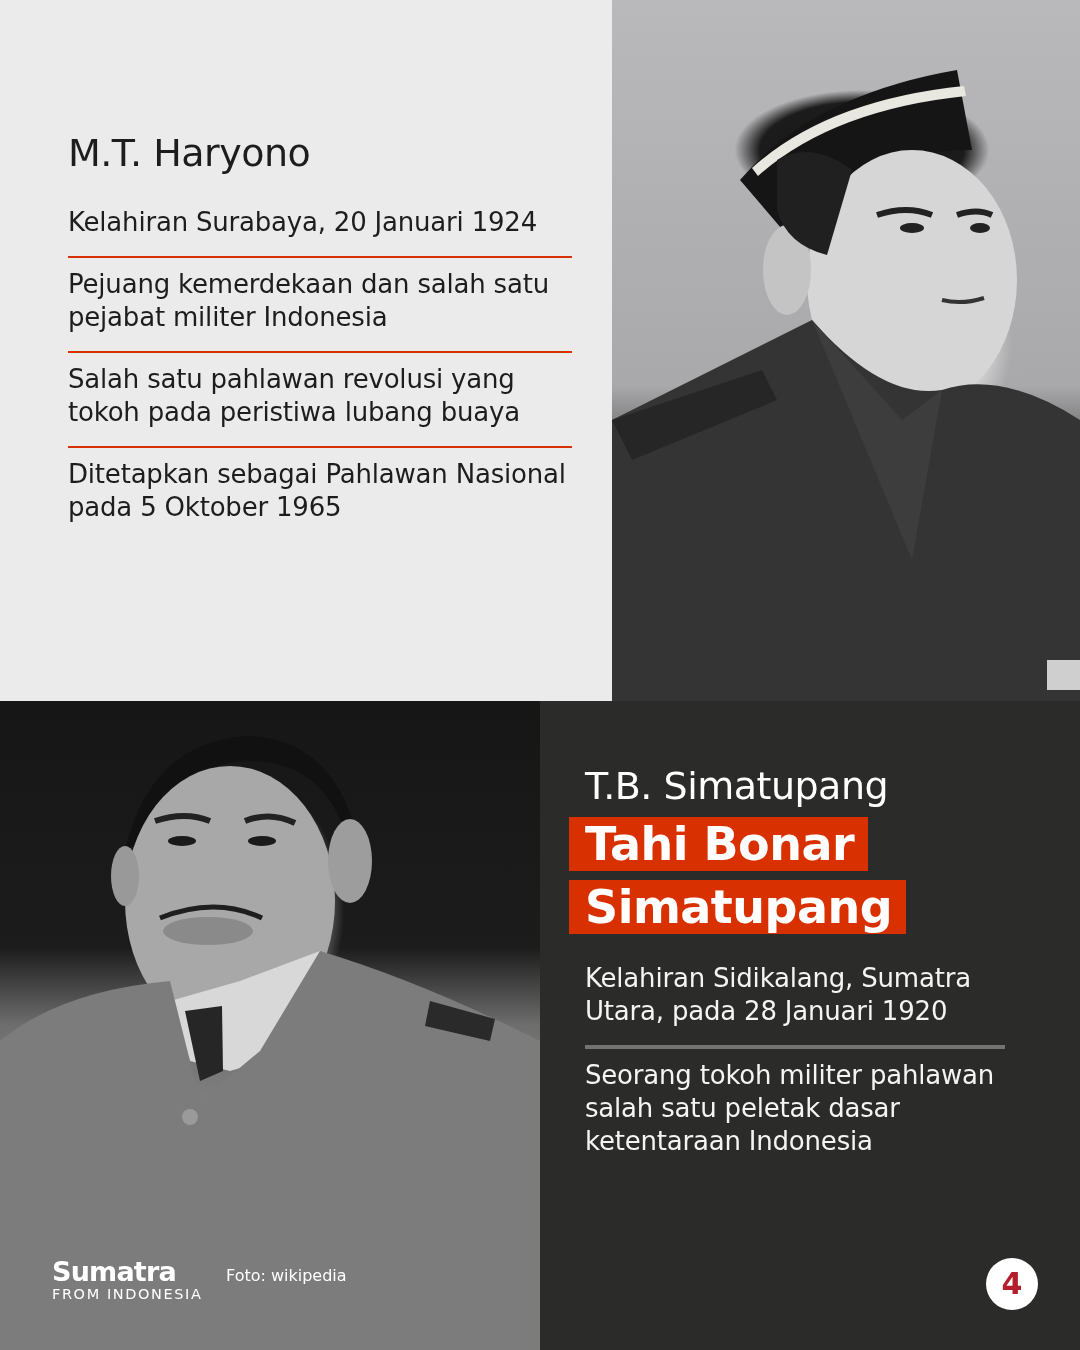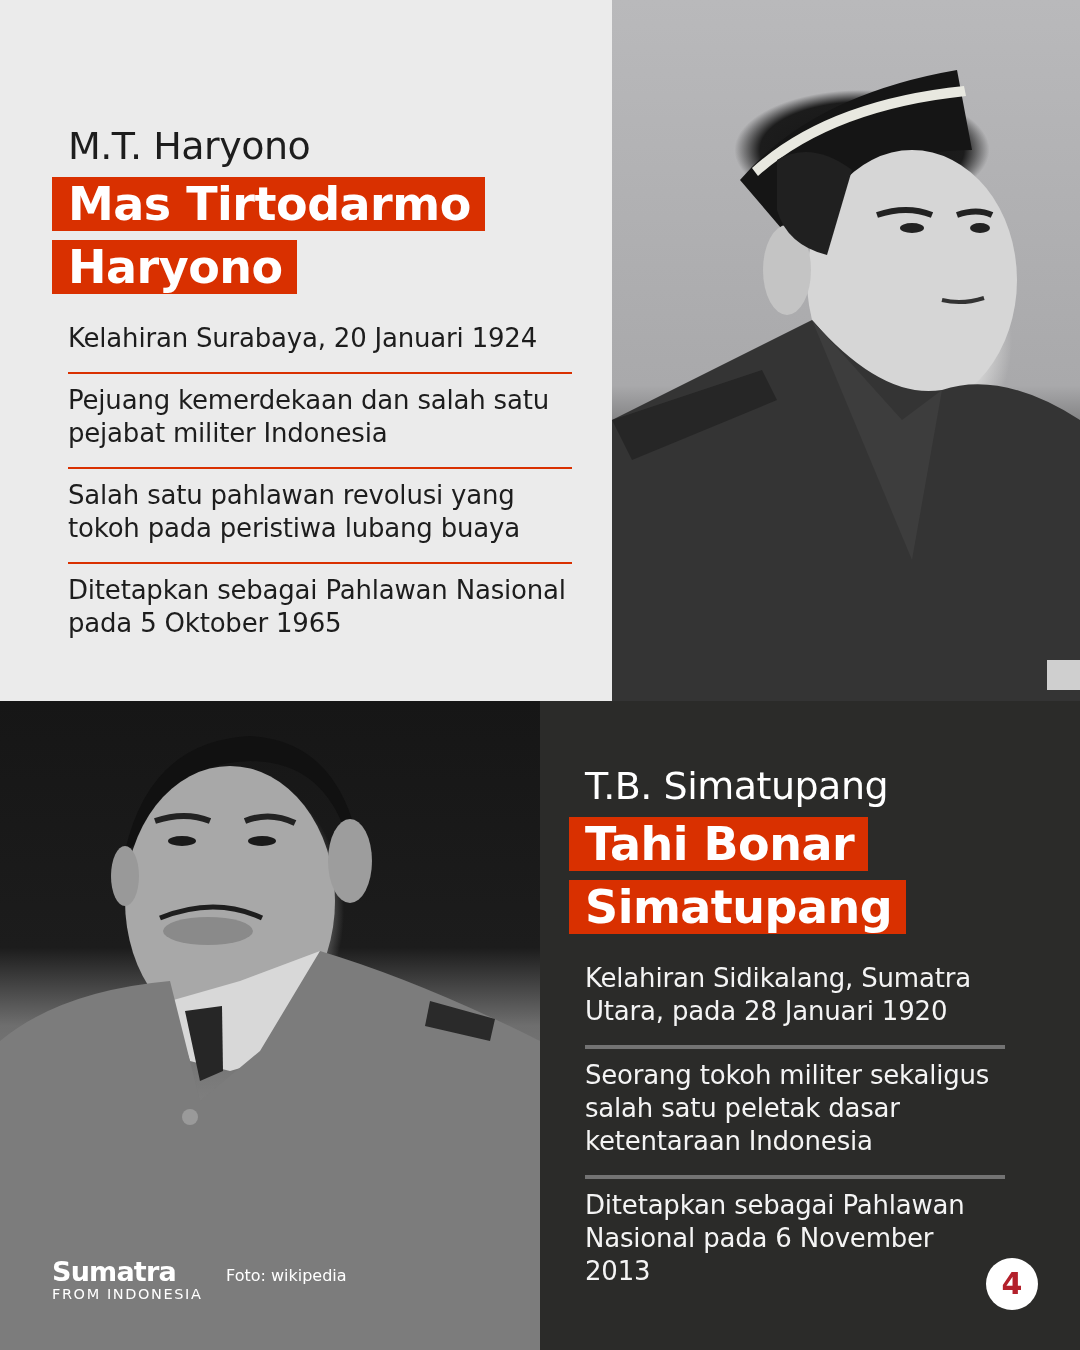--- a/index.html
+++ b/index.html
@@ -20,21 +20,21 @@
     }
     .photo-bottom {
       left: 0; top: 701px; width: 540px; height: 649px;
       background:
         radial-gradient(ellipse 130px 170px at 240px 210px, #bdbdbd 0%, #9b9b9b 55%, rgba(40,40,40,0) 80%),
         linear-gradient(180deg, #161616 0%, #1c1c1c 38%, #6e6e6e 50%, #8a8a8a 70%, #7a7a7a 100%);
     }
     .photo svg { position: absolute; left: 0; top: 0; }
 
     
-    .bio-top { position: absolute; left: 52px; top: 121px; width: 540px; }
+    .bio-top { position: absolute; left: 52px; top: 128px; width: 540px; }
     .bio-bottom { position: absolute; left: 569px; top: 761px; width: 480px; }
 
     .short-name {
       font-size: 38px; font-weight: 500; letter-spacing: -0.5px; line-height: 50px;
       padding-left: 16px;
     }
     .bio-top .short-name { color: #1d1d1d; }
     .bio-bottom .short-name { color: #ffffff; }
 
     .full-name { margin-top: 6px; }
@@ -116,42 +116,37 @@
     <path d="M185 310 L222 305 L223 370 L200 380 Z" fill="#262626"></path>
 
     <path d="M0 340 Q60 290 170 280 L200 400 L260 350 L320 250 Q420 280 540 340 L540 649 L0 649 Z" fill="#7c7c7c"></path>
     <path d="M430 300 L495 318 L490 340 L425 325 Z" fill="#2a2a2a"></path>
     <circle cx="190" cy="416" r="8" fill="#9a9a9a"></circle>
   </svg>
 </div>
 
 <div class="bio-top">
   <div class="short-name">M.T. Haryono</div>
-  <div class="full-name">
-    <div class="hl">Mas Tirtodarmo</div>
-    <div class="hl">Haryono</div>
-  </div>
   <div class="facts">
     <div class="fact">Kelahiran Surabaya, 20 Januari 1924</div>
     <div class="fact">Pejuang kemerdekaan dan salah satu pejabat militer Indonesia</div>
     <div class="fact">Salah satu pahlawan revolusi yang tokoh pada peristiwa lubang buaya</div>
     <div class="fact">Ditetapkan sebagai Pahlawan Nasional pada 5 Oktober 1965</div>
   </div>
 </div>
 
 <div class="bio-bottom">
   <div class="short-name">T.B. Simatupang</div>
   <div class="full-name">
     <div class="hl">Tahi Bonar</div>
     <div class="hl">Simatupang</div>
   </div>
   <div class="facts">
     <div class="fact">Kelahiran Sidikalang, Sumatra Utara, pada 28 Januari 1920</div>
-    <div class="fact">Seorang tokoh militer sekaligus salah satu peletak dasar ketentaraan Indonesia</div>
-    <div class="fact">Ditetapkan sebagai Pahlawan Nasional pada 6 November 2013</div>
+    <div class="fact">Seorang tokoh militer pahlawan salah satu peletak dasar ketentaraan Indonesia</div>
   </div>
 </div>
 
 <div class="brand">
   <div class="brand-name">Sumatra</div>
   <div class="brand-sub">FROM INDONESIA</div>
 </div>
 <div class="credit">Foto: wikipedia</div>
 <div class="page-badge">4</div>
 

